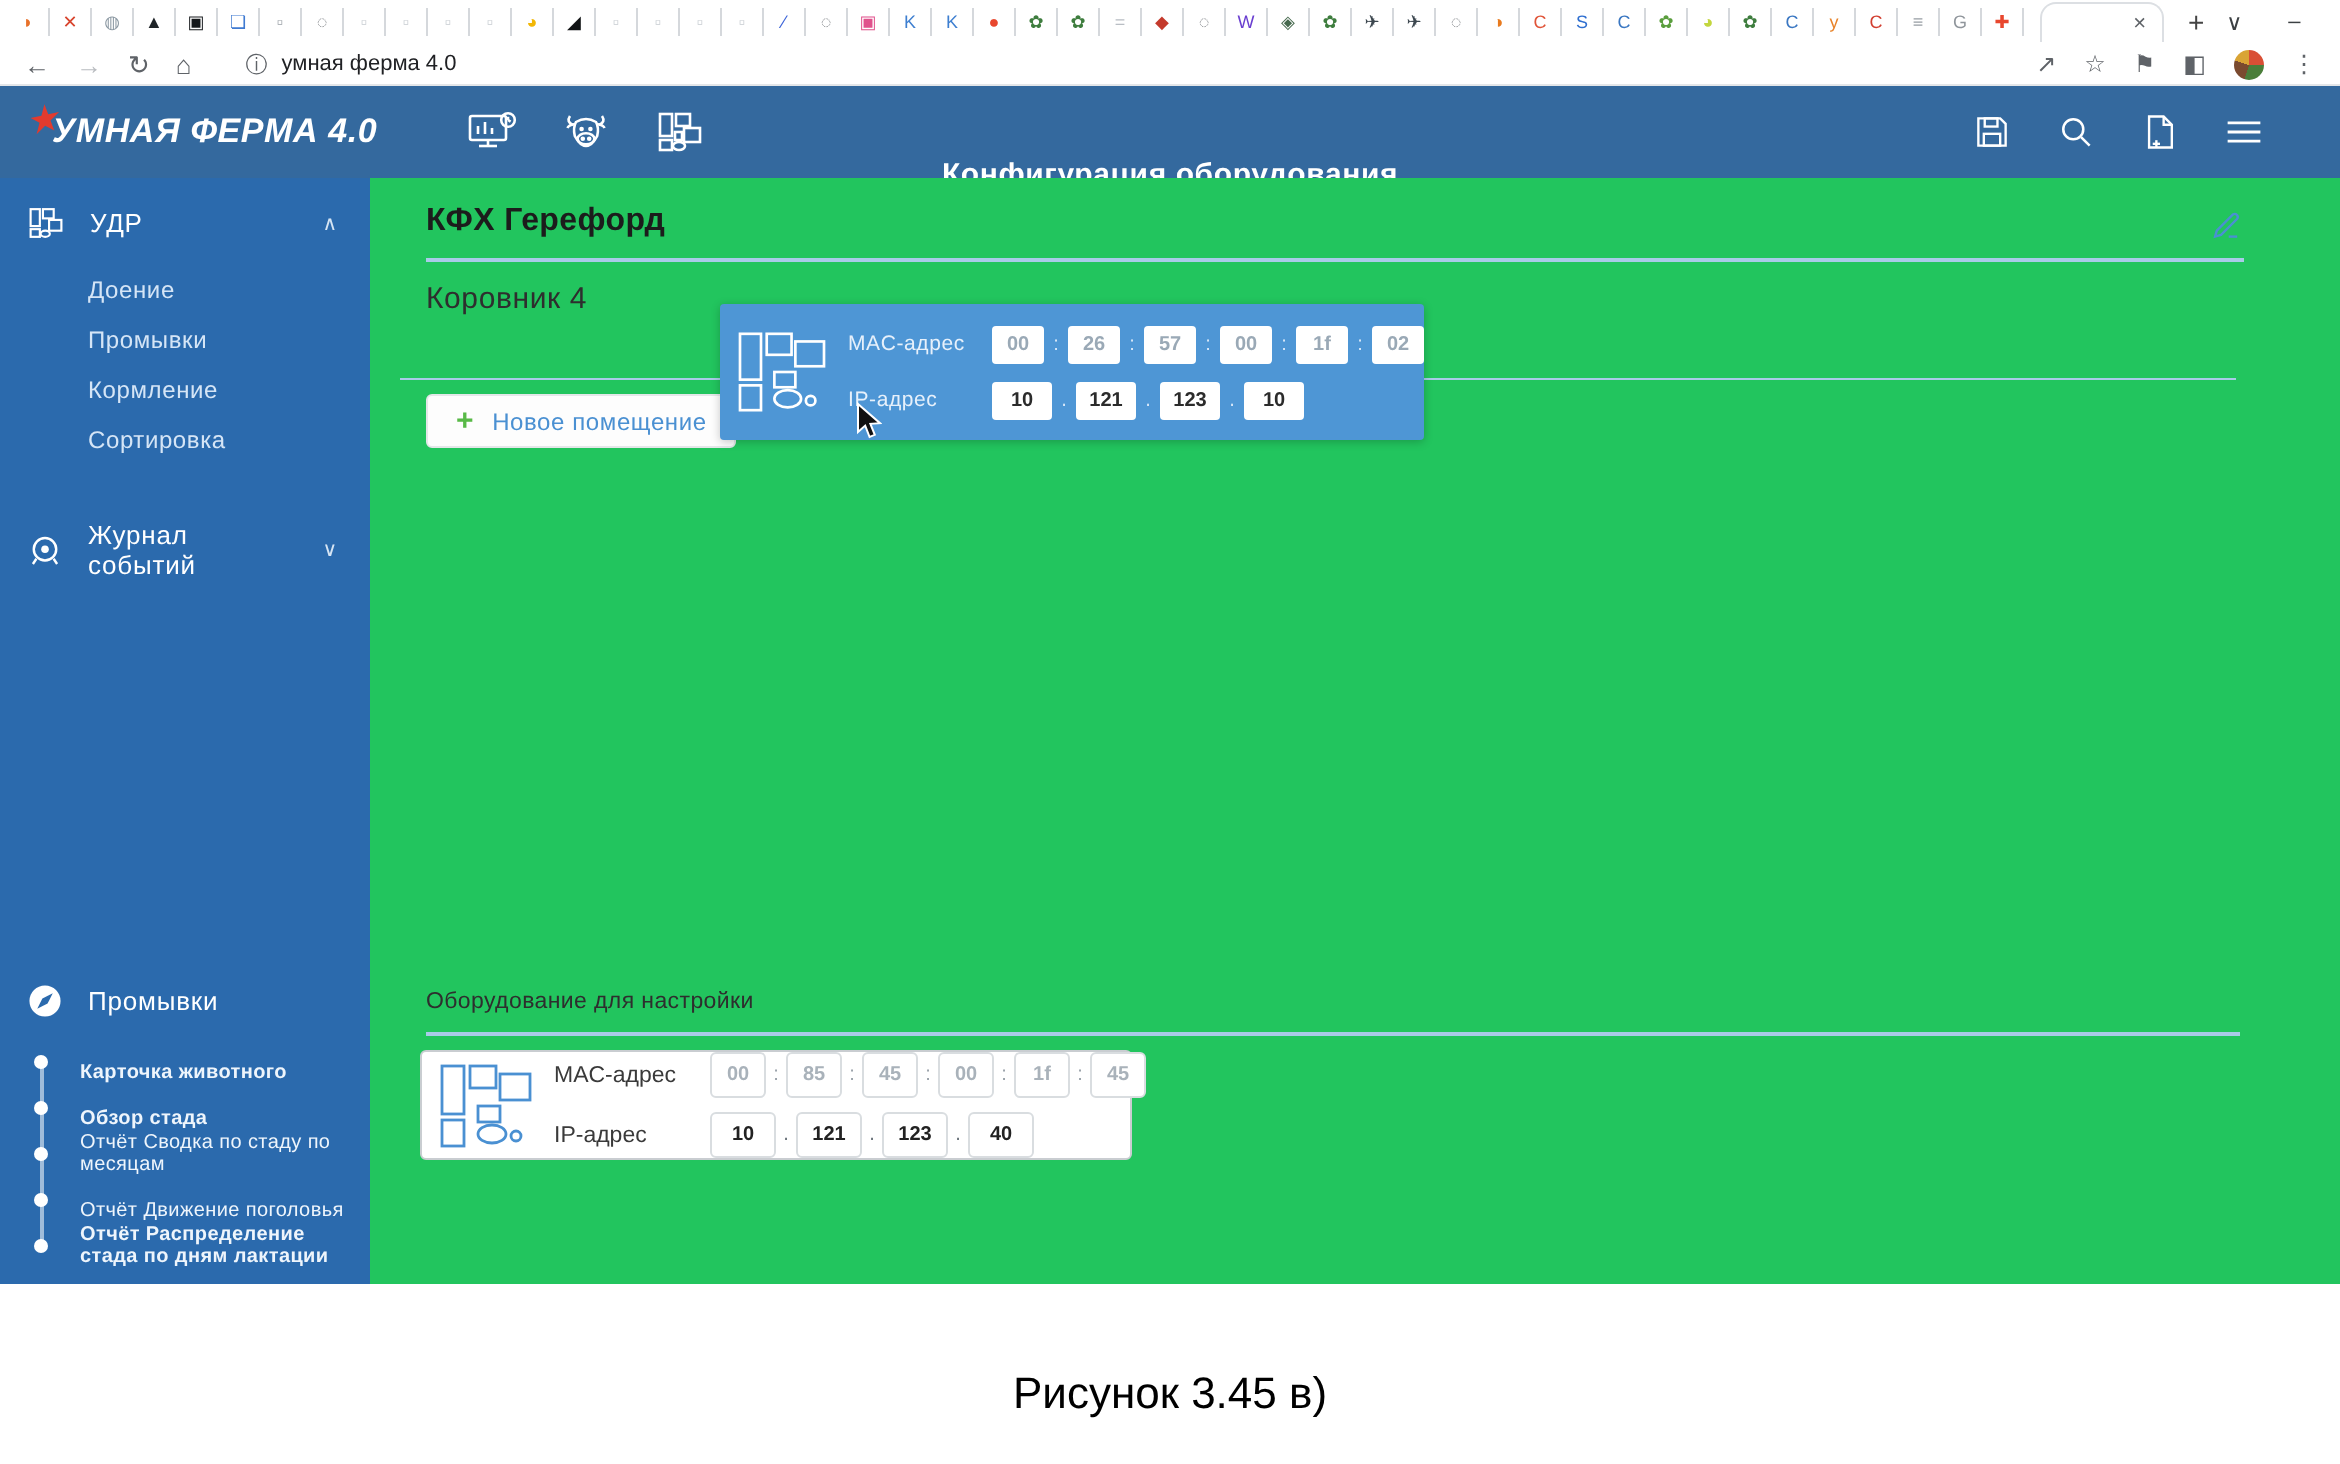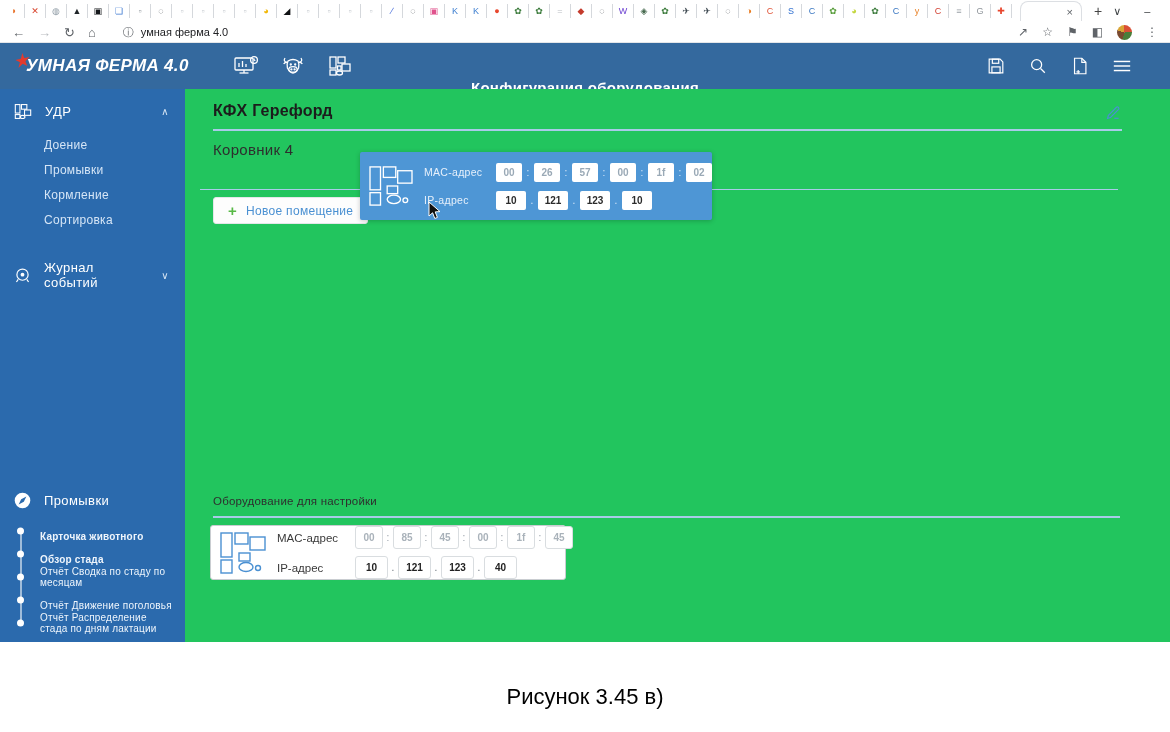--- a/index.html
+++ b/index.html
@@ -470,21 +470,21 @@
           <span style="font-weight: 400;">Отчёт Сводка по стаду по месяцам</span>
         </li>
 
         <li>
           <span class="dot"></span>
           <span style="font-weight: 400;">Отчёт Движение поголовья</span>
         </li>
 
         <li>
           <span class="dot"></span>
-          <span style="font-weight: 400;">Отчёт Распределение стада по дням лактации</span>
+          <span style="font-weight: 700;">Отчёт Распределение стада по дням лактации</span>
         </li>
 
     </ul>
   </div>
 
   <div class="main">
     <div class="title-row">
       <span class="farm-title">КФХ Герефорд</span>
       <span>
         <svg width="17" height="17" viewBox="0 0 20 20" fill="none" stroke="#4a90d2" stroke-width="1.4">

